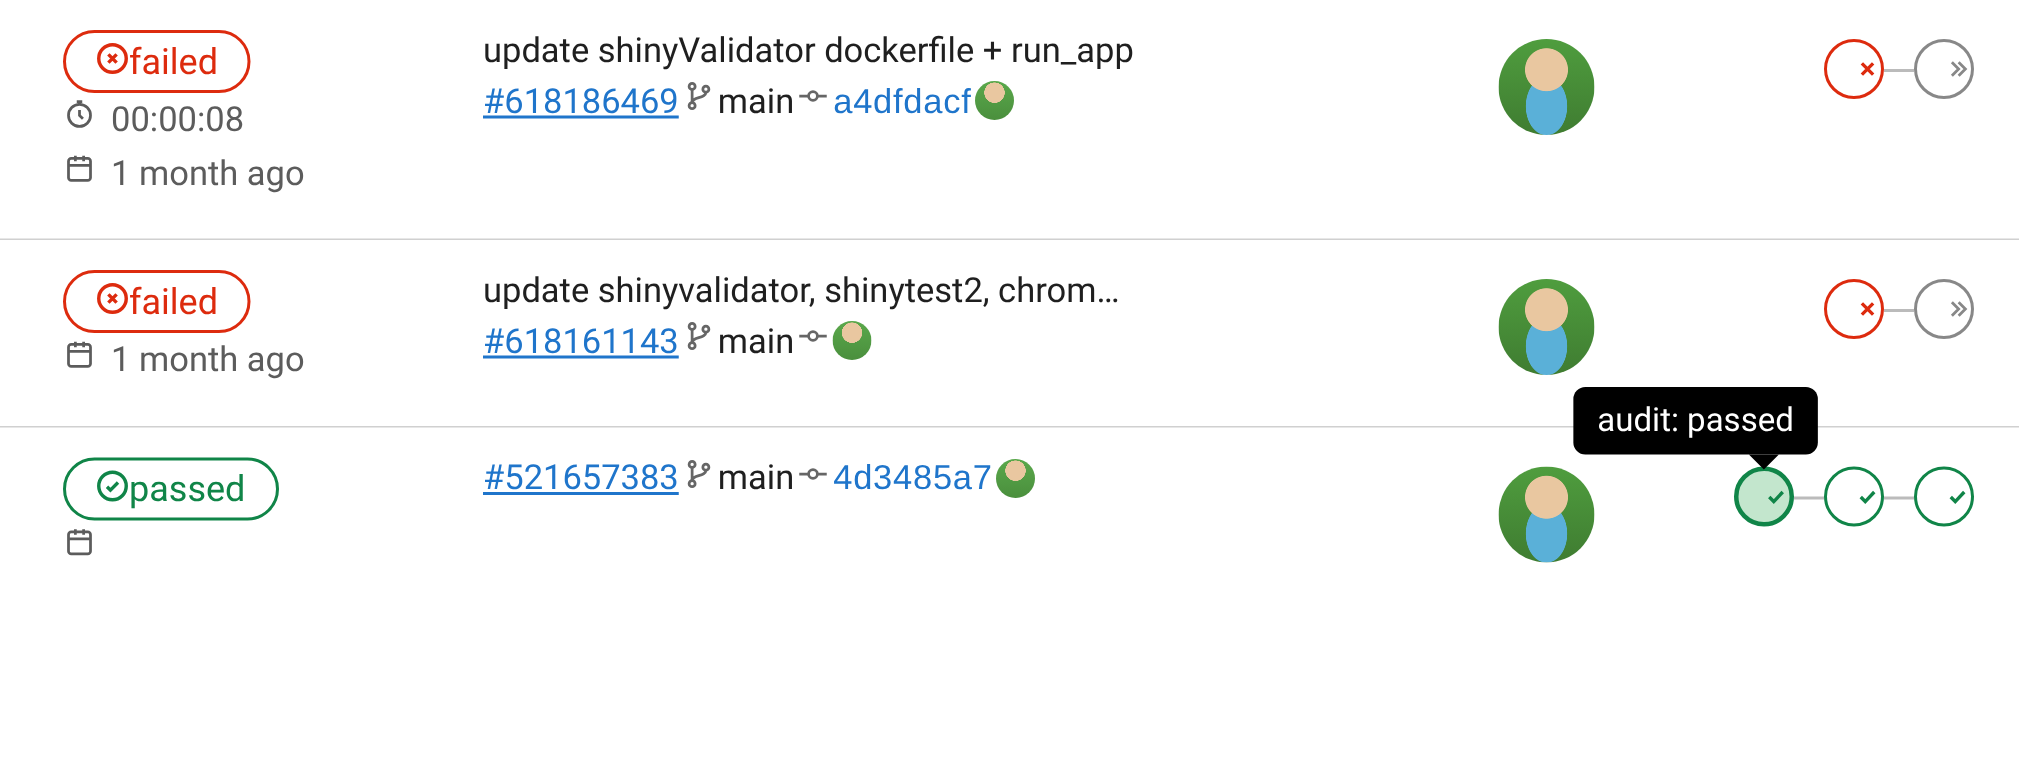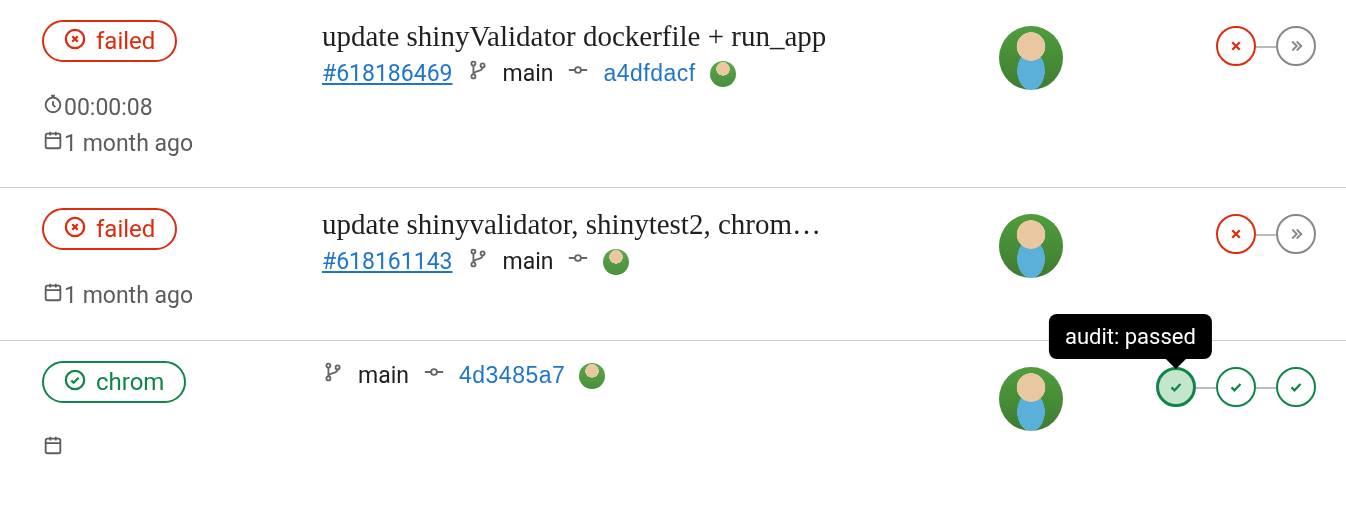--- a/index.html
+++ b/index.html
@@ -24,38 +24,38 @@
     display:flex;
     align-items:flex-start;
     padding:20px 30px 26px 42px;
     border-bottom:1px solid var(--border);
   }
   .pipeline-row:last-child{border-bottom:none;}
 
   
   .col-status{width:280px;flex-shrink:0;}
   .status-badge{
-    display:inline-flex;align-items:center;gap:10px;
+    display:inline-flex;align-items:center;
     border:2px solid;border-radius:28px;
     padding:6px 20px;font-size:24px;line-height:1;
-    margin-bottom:28px;
+    margin-bottom:0;
   }
   .status-badge.failed{color:var(--red);border-color:var(--red);}
   .status-badge.passed{color:var(--green);border-color:var(--green);}
   .status-badge svg{width:22px;height:22px;}
-  .meta-line{display:flex;align-items:center;color:var(--grey);font-size:23px;line-height:1.55;}
+  .meta-line{display:flex;align-items:center;gap:10px;color:var(--grey);font-size:23px;line-height:1.55;}
   .meta-line svg{width:22px;height:22px;stroke:var(--grey);flex-shrink:0;}
 
   
   .col-info{flex:1;min-width:0;padding-right:20px;}
   .commit-title{
-    font-size:29px;color:var(--text);white-space:nowrap;overflow:hidden;text-overflow:ellipsis;margin-bottom:6px;font-family:Liberation Serif, serif;
+    font-size:23px;color:var(--text);white-space:nowrap;overflow:hidden;text-overflow:ellipsis;margin-bottom:6px;
   }
   .ref-line{
-    display:flex;align-items:flex-end;gap:14px;font-size:23px;white-space:nowrap;
+    display:flex;align-items:center;gap:2px;font-size:23px;white-space:nowrap;
   }
   .pipeline-id{color:var(--link);text-decoration:underline;}
   .branch-name{color:var(--text);}
   .commit-sha{font-family:Liberation Sans, sans-serif;color:var(--link);letter-spacing:0.5px;}
   .ref-line svg{width:22px;height:22px;flex-shrink:0;}
   .mini-avatar{
     width:26px;height:26px;border-radius:50%;display:inline-block;
     background:radial-gradient(circle at 50% 30%, #e9c7a0 0 30%, transparent 31%),
                linear-gradient(#5aa84b,#4a8f3d);
   }
@@ -67,21 +67,21 @@
     background:
       radial-gradient(circle at 50% 32%, #e9c7a0 0 26%, transparent 27%),
       radial-gradient(ellipse at 50% 70%, #5ab0d8 0 30%, transparent 31%),
       linear-gradient(#4f9d3e,#3f7c31);
   }
 
   
   .col-stages{width:230px;flex-shrink:0;display:flex;align-items:center;justify-content:flex-end;padding-top:6px;position:relative;}
   .stages{display:flex;align-items:center;}
   .stage{
-    width:40px;height:40px;border-radius:50%;border:2px solid;display:flex;align-items:center;justify-content:center;
+    width:40px;height:40px;border-radius:50%;border:2px solid;display:flex;align-items:center;justify-content:flex-end;
     background:#fff;position:relative;
   }
   .stage + .stage{margin-left:20px;}
   .stage + .stage::before{
     content:"";position:absolute;left:-22px;top:50%;width:20px;height:2px;background:#bbb;
   }
   .stage.failed{border-color:var(--red);color:var(--red);}
   .stage.skipped{border-color:#888;color:#888;}
   .stage.passed{border-color:var(--green);color:var(--green);}
   .stage.passed.active{background:#c3e6cd;border-width:3px;}
@@ -214,31 +214,32 @@
         </div>
     </div>
     </div>
     <div class="pipeline-row">
     <div class="col-status">
       <div class="status-badge passed">
         <span><svg viewBox="0 0 24 24" fill="none" stroke="currentColor" stroke-width="2.5">
               <circle cx="12" cy="12" r="10"></circle>
               <path d="M8 12.5l2.5 2.5L16 9.5"></path>
             </svg></span>
-        <span>chrom</span>
+        <span>passed</span>
       </div>
       <div class="meta-line">
         <span><svg viewBox="0 0 24 24" fill="none" stroke="currentColor" stroke-width="2">
               <rect x="4" y="5" width="16" height="16" rx="2"></rect>
               <path d="M4 10h16M9 3v4M15 3v4"></path>
             </svg></span>
       </div>
     </div>
     <div class="col-info">
       <div class="ref-line">
+        <span class="pipeline-id">#521657383</span>
         <span style="color:#666"><svg viewBox="0 0 24 24" fill="none" stroke="currentColor" stroke-width="2">
               <circle cx="7" cy="5" r="2.2"></circle>
               <circle cx="7" cy="19" r="2.2"></circle>
               <circle cx="17" cy="7" r="2.2"></circle>
               <path d="M7 7.2v9.6M17 9.2c0 5-10 3-10 7.6"></path>
             </svg></span>
         <span class="branch-name">main</span>
         <span style="color:#666"><svg viewBox="0 0 24 24" fill="none" stroke="currentColor" stroke-width="2">
               <circle cx="12" cy="12" r="3.2"></circle>
               <path d="M2 12h6.8M15.2 12H22"></path>

